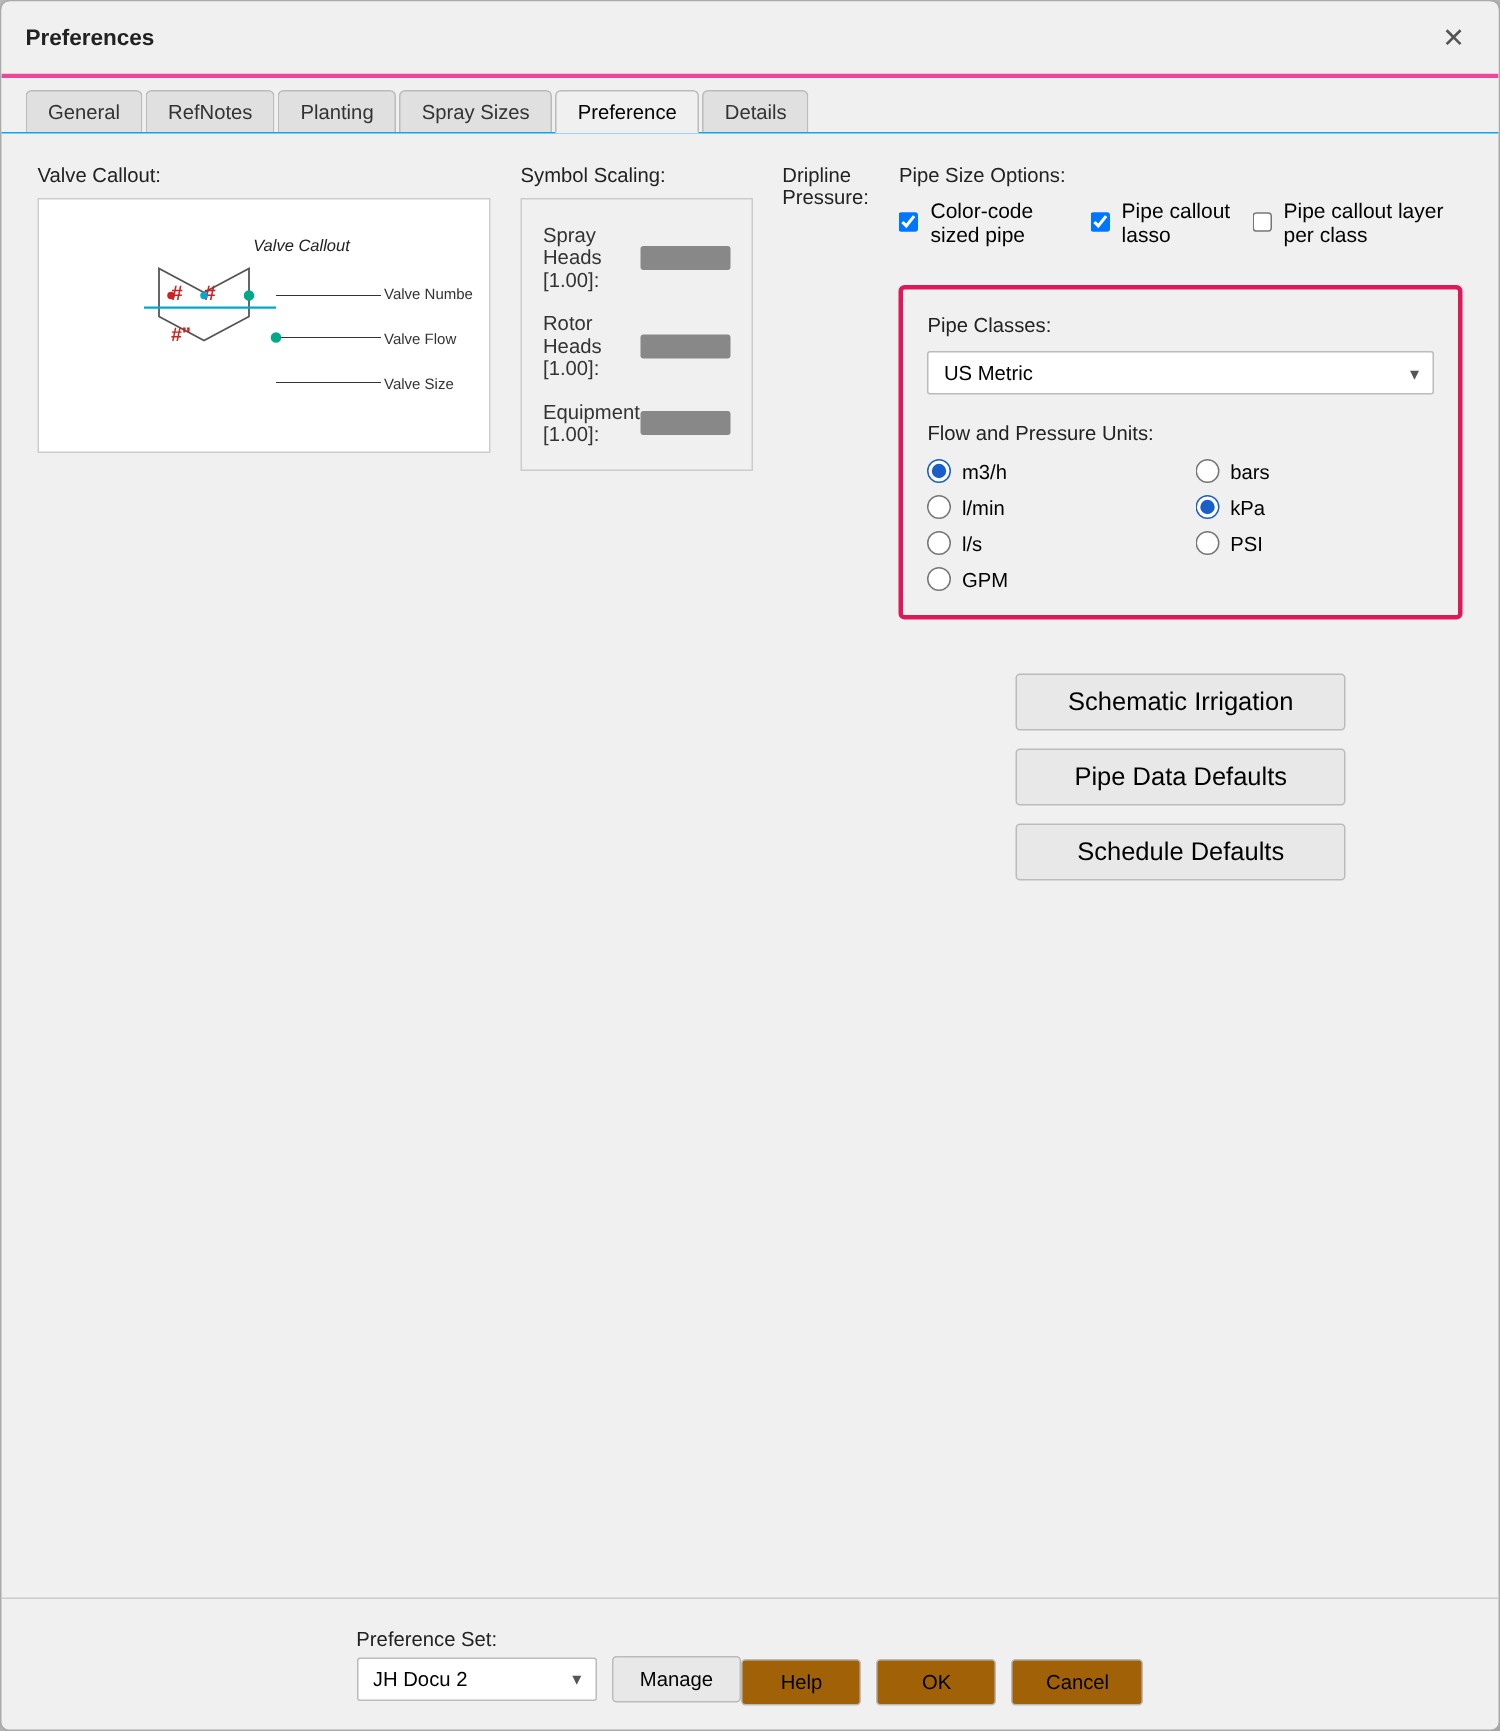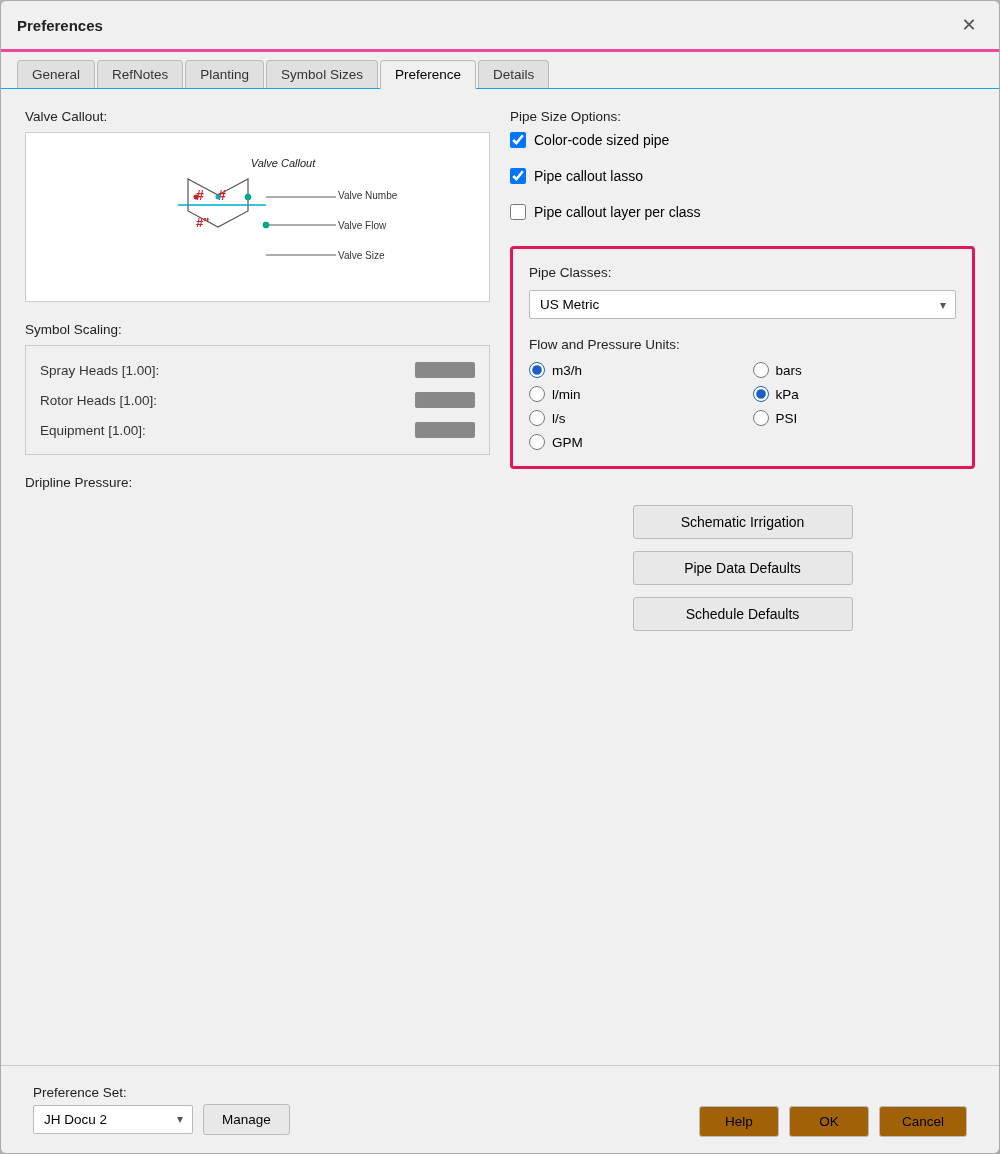--- a/index.html
+++ b/index.html
@@ -82,21 +82,21 @@
       gap: 0;
     }
     .main-grid {
       display: grid;
       grid-template-columns: 1fr 1fr;
       gap: 20px;
       flex: 1;
     }
     .left-col {
       display: flex;
-      flex-direction: column;
+      flex-direction: row;
       gap: 20px;
     }
     .right-col {
       display: flex;
       flex-direction: column;
       gap: 16px;
     }
     .section-label {
       font-size: 13.5px;
       color: #222;
@@ -147,21 +147,21 @@
       margin-bottom: 10px;
     }
     .checkbox-row input[type="checkbox"] {
       width: 16px;
       height: 16px;
       margin: 0;
     }
     
     .pipe-size-group {
       display: flex;
-      flex-direction: column;
+      flex-direction: row;
       gap: 10px;
     }
     
     .pipe-classes-box {
       border: 3px solid #e0185a;
       border-radius: 4px;
       padding: 16px;
       background: #f0f0f0;
     }
     .pipe-classes-label {
@@ -221,31 +221,31 @@
       align-items: center;
       gap: 12px;
       margin-top: 20px;
     }
     .action-btn {
       width: 220px;
       padding: 8px 16px;
       background: #e8e8e8;
       border: 1px solid #bbb;
       border-radius: 3px;
-      font-size: 14px;
+      font-size: 17px;
       cursor: pointer;
       text-align: center;
     }
     
     .bottom-bar {
       padding: 16px 32px;
       border-top: 1px solid #ccc;
       display: flex;
       align-items: center;
-      justify-content: space-between;
+      justify-content: center;
     }
     .pref-set-group {
       display: flex;
       align-items: center;
       gap: 12px;
     }
     .pref-set-label {
       font-size: 13.5px;
       color: #222;
       margin-bottom: 4px;
@@ -298,21 +298,21 @@
 
   <div class="title-bar">
     <span class="title-bar-title">Preferences</span>
     <button class="close-btn">✕</button>
   </div>
 
   <div class="tabs">
     <div class="tab">General</div>
     <div class="tab">RefNotes</div>
     <div class="tab">Planting</div>
-    <div class="tab">Symbol Sizes</div>
+    <div class="tab">Spray Sizes</div>
     <div class="tab active">Preference</div>
     <div class="tab">Details</div>
   </div>
 
   <div class="content">
     <div class="main-grid">
 
       <div class="left-col">
 
         <div>

